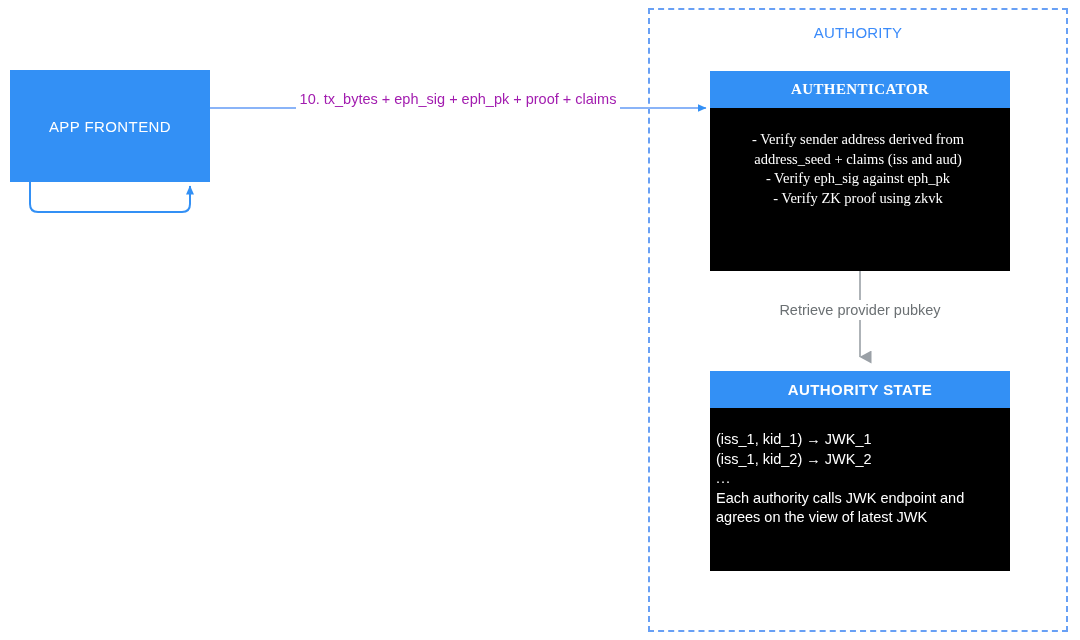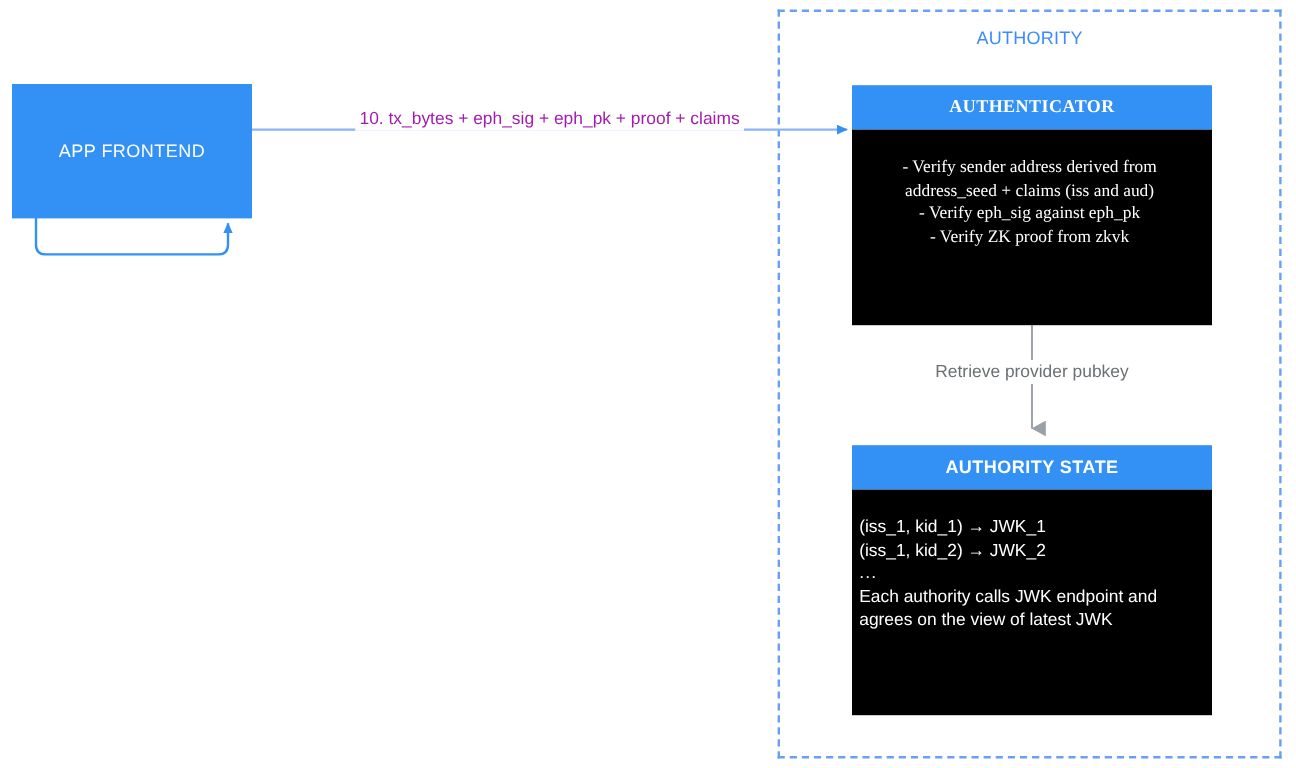--- a/index.html
+++ b/index.html
@@ -97,21 +97,21 @@
     height: 163px;
     text-align: center;
   }
   #node-authority-state {
     left: 710px;
     top: 371px;
     width: 300px;
     height: 200px;
   }
   #node-authority-state .node-card-body {
-    height: 188px;
+    height: 163px;
   }
 
   
   #node-app-frontend {
     position: absolute;
     left: 10px;
     top: 70px;
     width: 200px;
     height: 112px;
     background: #3390f5;
@@ -185,21 +185,21 @@
     </g>
   </svg>
 
   <div id="node-app-frontend">APP FRONTEND</div>
 
   <div class="node-card" id="node-authenticator">
     <div class="node-card-header">AUTHENTICATOR</div>
     <div class="node-card-body">
       <div class="body-line">- Verify sender address derived from address_seed + claims (iss and aud)</div>
       <div class="body-line">- Verify eph_sig against eph_pk</div>
-      <div class="body-line">- Verify ZK proof from zkvk</div>
+      <div class="body-line">- Verify ZK proof using zkvk</div>
     </div>
   </div>
 
   <div class="node-card" id="node-authority-state">
     <div class="node-card-header">AUTHORITY STATE</div>
     <div class="node-card-body">
       <div class="body-line">(iss_1, kid_1) → JWK_1</div>
       <div class="body-line">(iss_1, kid_2) → JWK_2</div>
       <div class="body-line spacer-line">...</div>
       <div class="body-line">Each authority calls JWK endpoint and agrees on the view of latest JWK</div>

